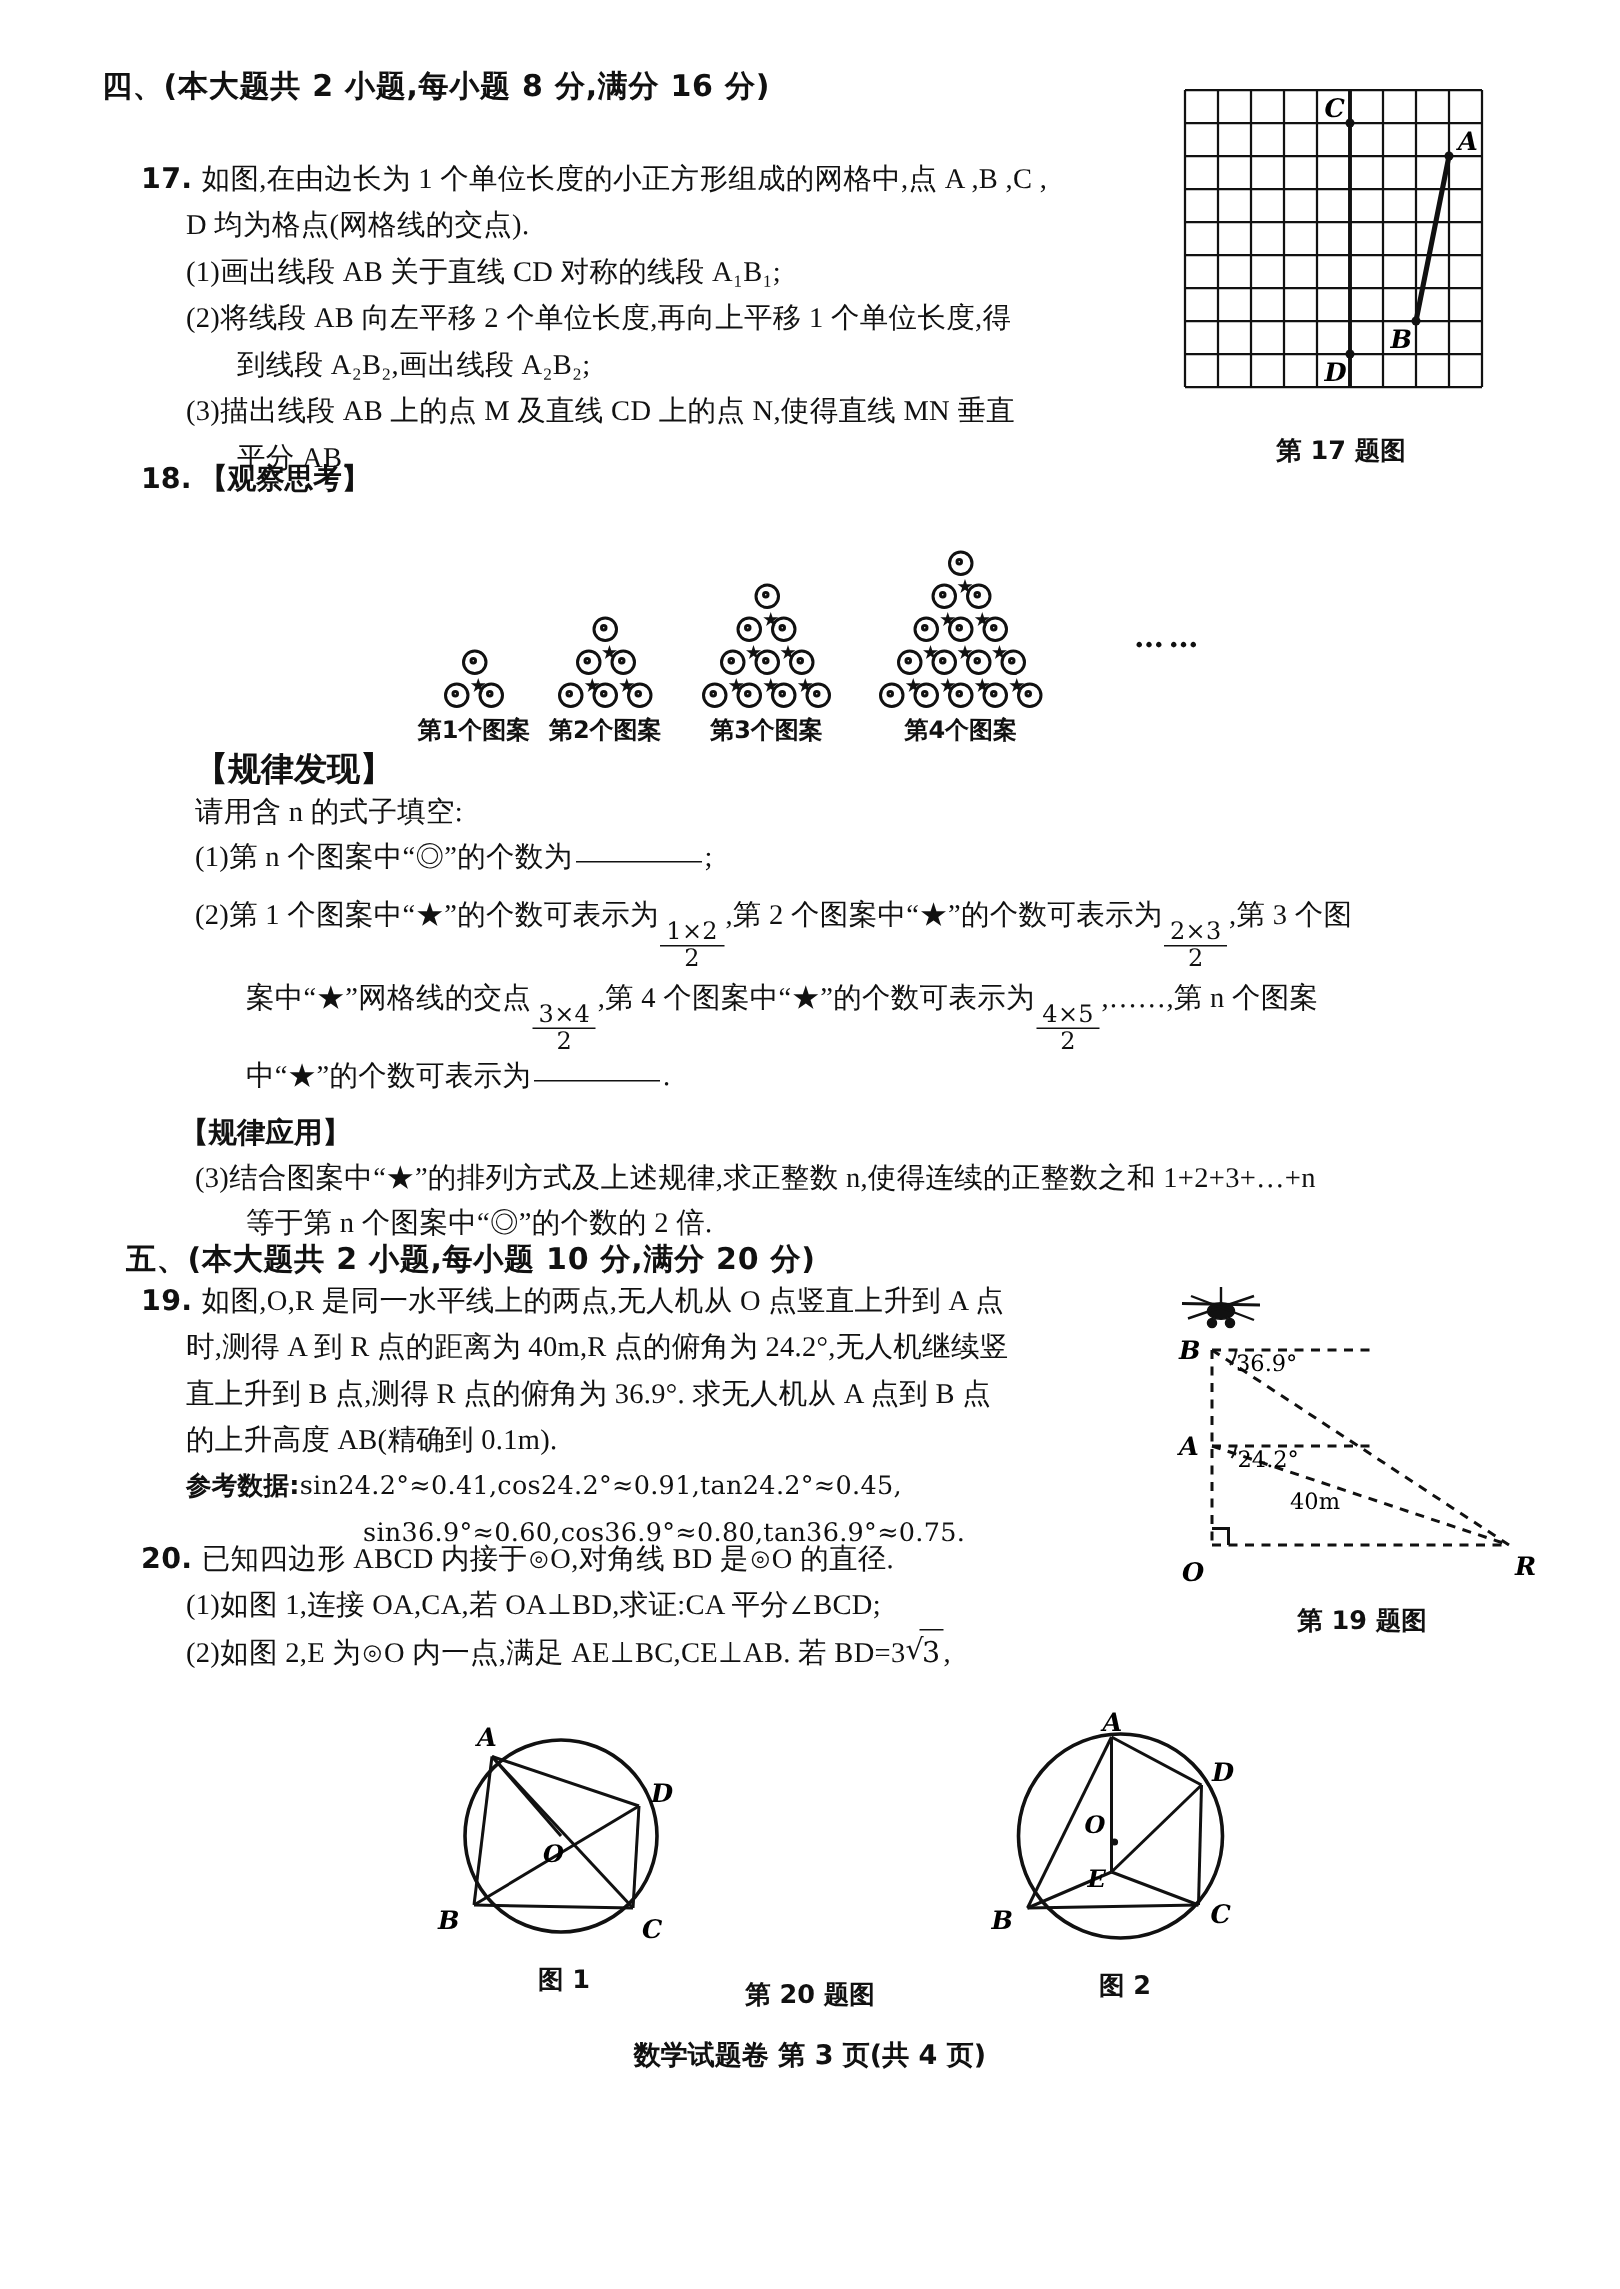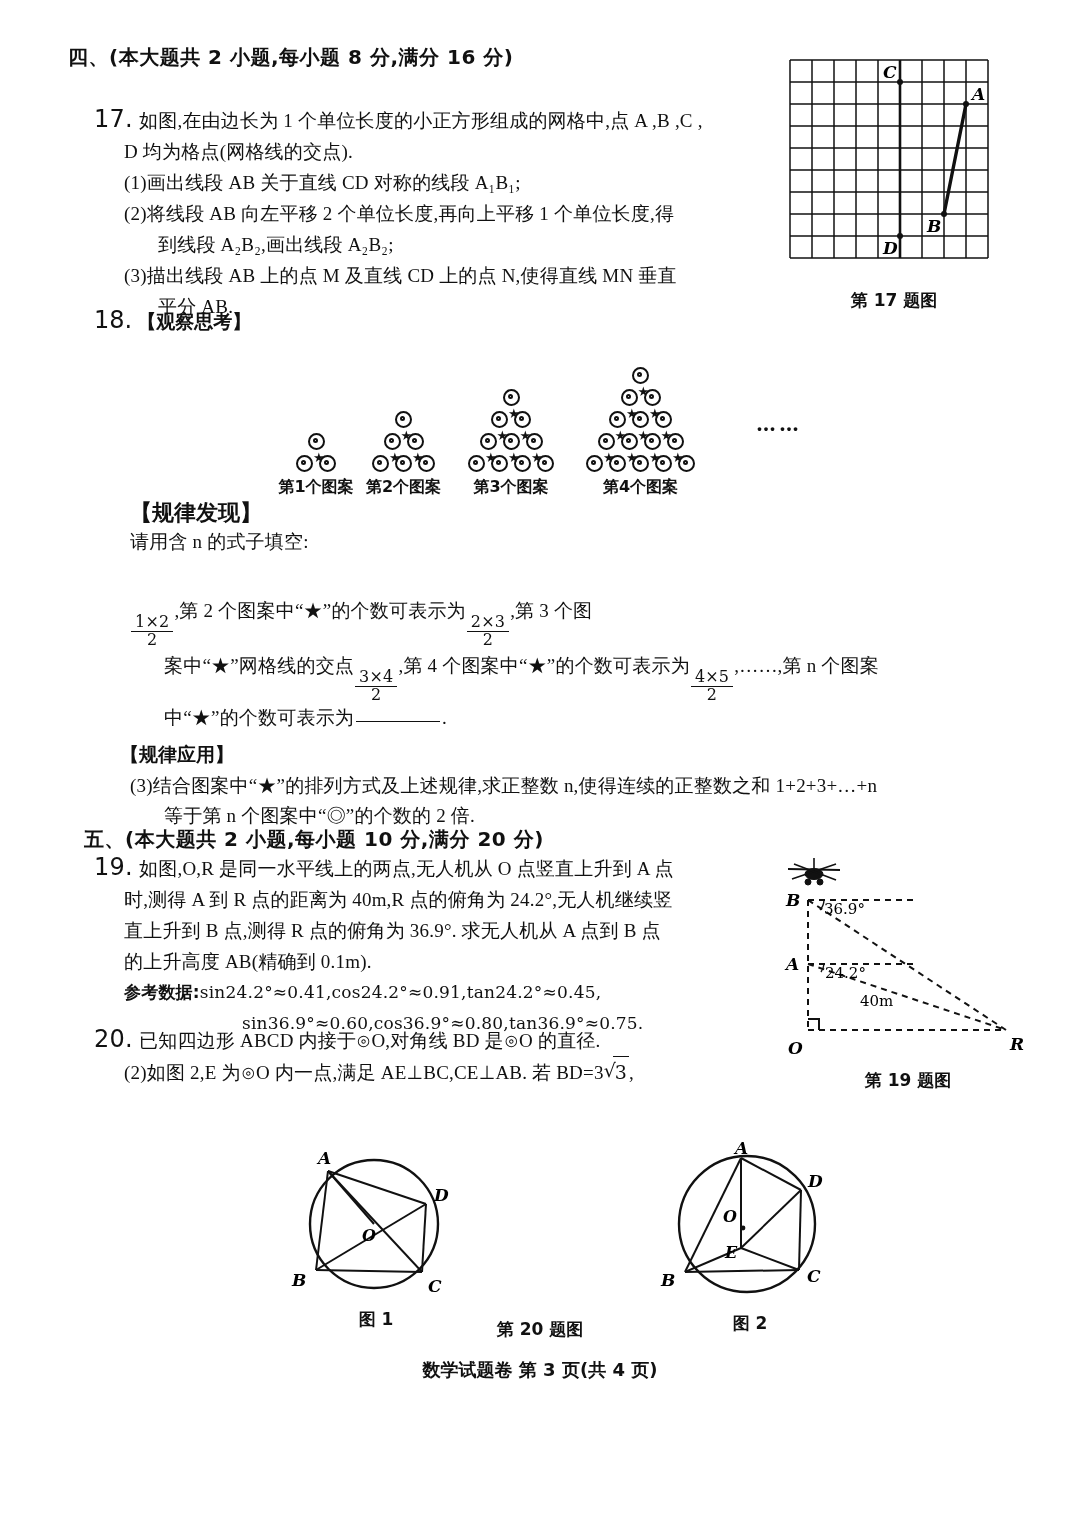--- a/index.html
+++ b/index.html
@@ -8,21 +8,21 @@
     font-family:"DejaVu Serif","Liberation Serif",serif;
     color:#111;
   }
   .page{position:absolute;inset:0;}
 
   
   .sec-head{
     font-family:"DejaVu Sans","Liberation Sans",sans-serif;
     font-weight:bold;font-size:20px;letter-spacing:.5px;
   }
-  .qnum{font-weight:normal;font-family:"DejaVu Sans","Liberation Sans",sans-serif;font-size:24px;}
+  .qnum{font-weight:bold;font-family:"DejaVu Sans","Liberation Sans",sans-serif;font-size:19px;}
   .txt{font-size:19px;line-height:31px;letter-spacing:.2px;}
   .cn{font-family:Liberation Serif, serif;}
   .bold-cn{font-family:"DejaVu Sans","Liberation Sans",sans-serif;font-weight:bold;}
   .small{font-size:17px;}
   .blankline{display:inline-block;border-bottom:1.6px solid #111;width:84px;height:1px;vertical-align:2px;margin:0 2px;}
 
   
   .frac{display:inline-flex;flex-direction:column;align-items:center;vertical-align:-0.55em;margin:0 3px;line-height:1.05;}
   .frac .num{font-size:16px;padding:0 2px;}
   .frac .den{font-size:16px;border-top:1.5px solid #111;padding:0 2px;width:100%;text-align:center;}
@@ -214,23 +214,26 @@
         <span class="star" style="left: 40px; top: 84px;">★</span>
         <span class="star" style="left: 63px; top: 84px;">★</span>
         <span class="star" style="left: 86px; top: 84px;">★</span>
       </div>
       <div class="pat-label" style="left: 282px; width: 145px;">第4个图案</div>
     </div>
 
   <div class="abs bold-cn" style="left:130px;top:498px;font-size:22px;">【规律发现】</div>
   <div class="abs txt cn" style="left:130px;top:526px;">请用含 n 的式子填空:</div>
 
+  <div class="abs txt" style="left:130px;top:556px;">
+    <span class="cn">(1)第 n 个图案中“◎”的个数为</span><span class="blankline"></span><span class="cn">;</span>
+  </div>
 
   <div class="abs txt" style="left:130px;top:595px;width:890px;">
-    <span class="frac">
+    <span class="cn">(2)第 1 个图案中“★”的个数可表示为</span><span class="frac">
         <span class="num">1×2</span>
         <span class="den">2</span>
       </span><span class="cn">,第 2 个图案中“★”的个数可表示为</span><span class="frac">
         <span class="num">2×3</span>
         <span class="den">2</span>
       </span><span class="cn">,第 3 个图</span>
   </div>
 
   <div class="abs txt" style="left:164px;top:650px;width:870px;">
     <span class="cn">案中“★”网格线的交点</span><span class="frac">
@@ -305,20 +308,21 @@
       <text x="82" y="148" font-size="15" font-family="DejaVu Serif, serif">40m</text>
     </svg>
     <div class="cap" style="margin-top:2px;">第 19 题图</div>
   </div>
 
   <div class="abs" style="left:94px;top:1024px;width:700px;">
     <div class="txt">
       <span class="qnum">20.</span>
       <span class="cn">已知四边形 ABCD 内接于⊙O,对角线 BD 是⊙O 的直径.</span>
     </div>
+    <div class="txt cn" style="padding-left:30px;">(1)如图 1,连接 OA,CA,若 OA⊥BD,求证:CA 平分∠BCD;</div>
     <div class="txt" style="padding-left:30px;">
       <span class="cn">(2)如图 2,E 为⊙O 内一点,满足 AE⊥BC,CE⊥AB. 若 BD=3</span><span class="sqrt"><span class="rad">3</span></span><span class="cn">,</span>
     </div>
   </div>
 
   <div class="abs" id="q20fig1">
     <svg width="180" height="160" viewBox="0 0 180 160">
       <circle cx="88" cy="78" r="64" stroke="#111" stroke-width="2.4" fill="none"></circle>
 
       <line x1="42" y1="25" x2="30" y2="124" stroke="#111" stroke-width="2"></line>

